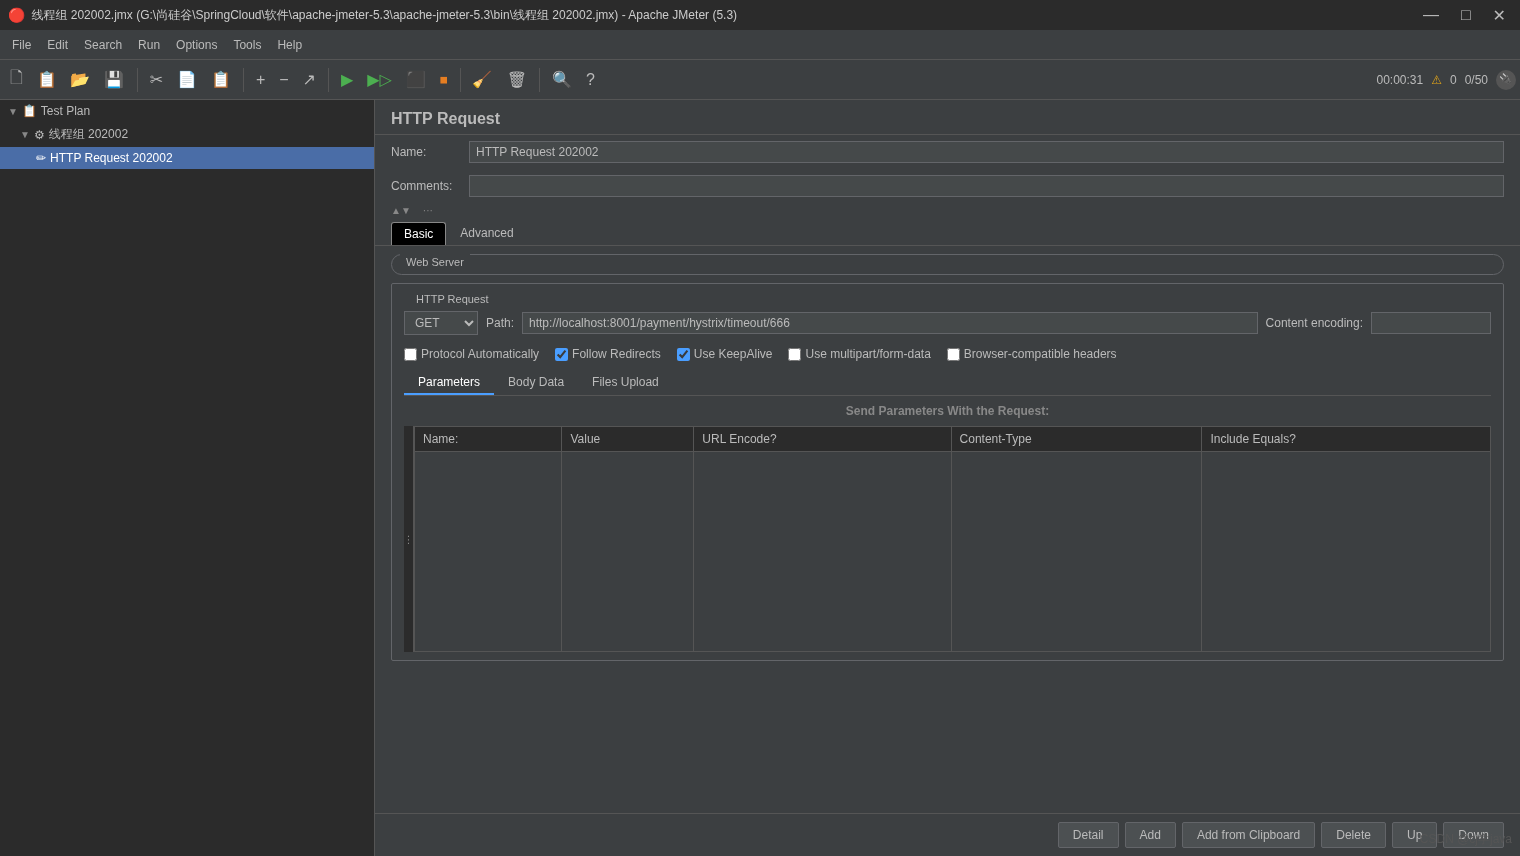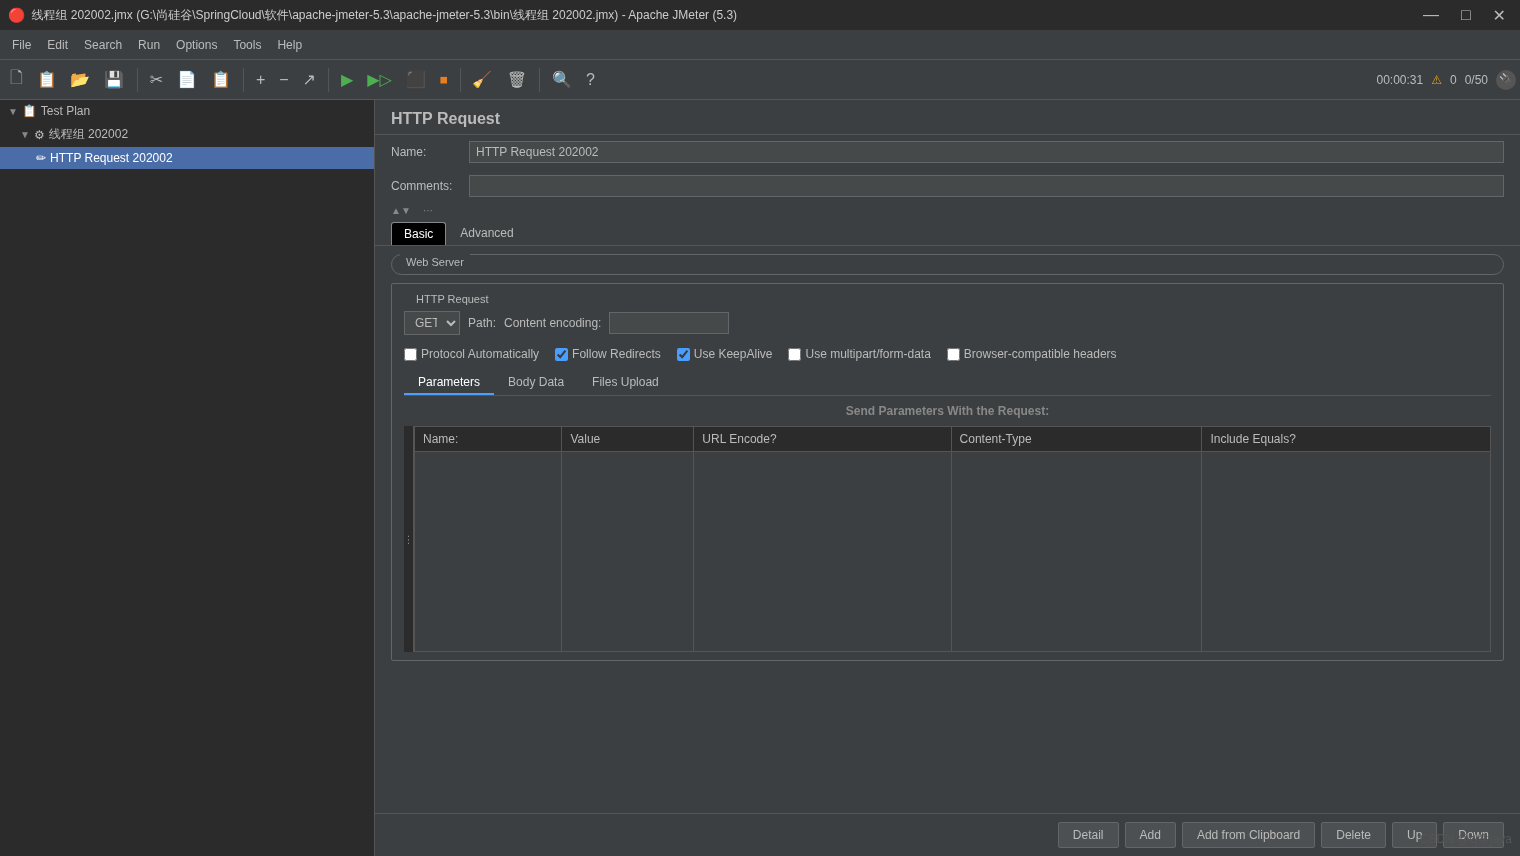--- a/index.html
+++ b/index.html
@@ -243,21 +243,21 @@
     .field-input.large { flex: 1; }
 
     
     .method-select {
       background: #45494a;
       border: 1px solid #636569;
       color: #bbbbbb;
       padding: 3px 6px;
       font-size: 12px;
       cursor: pointer;
-      width: 56px;
+      width: 74px;
     }
 
     
     .checkboxes-row {
       display: flex;
       align-items: center;
       gap: 16px;
       padding: 4px 0;
       flex-wrap: wrap;
     }
@@ -546,20 +546,21 @@
         <select class="method-select">
           <option value="GET" selected="">GET</option>
           <option value="POST">POST</option>
           <option value="PUT">PUT</option>
           <option value="DELETE">DELETE</option>
           <option value="PATCH">PATCH</option>
           <option value="HEAD">HEAD</option>
           <option value="OPTIONS">OPTIONS</option>
         </select>
         <span class="field-label">Path:</span>
+        <input class="path-input" type="text" value="http://localhost:8001/payment/hystrix/timeout/666" style="">
         <span class="field-label">Content encoding:</span>
         <input class="encoding-input" type="text" value="" style="">
       </div>
 
       
       <div class="checkboxes-row" style="margin-top:8px;">
         <div class="checkbox-item">
           <input type="checkbox" id="cb1" style="">
           <label for="cb1" class="checkbox-label">Protocol Automatically</label>
         </div>

